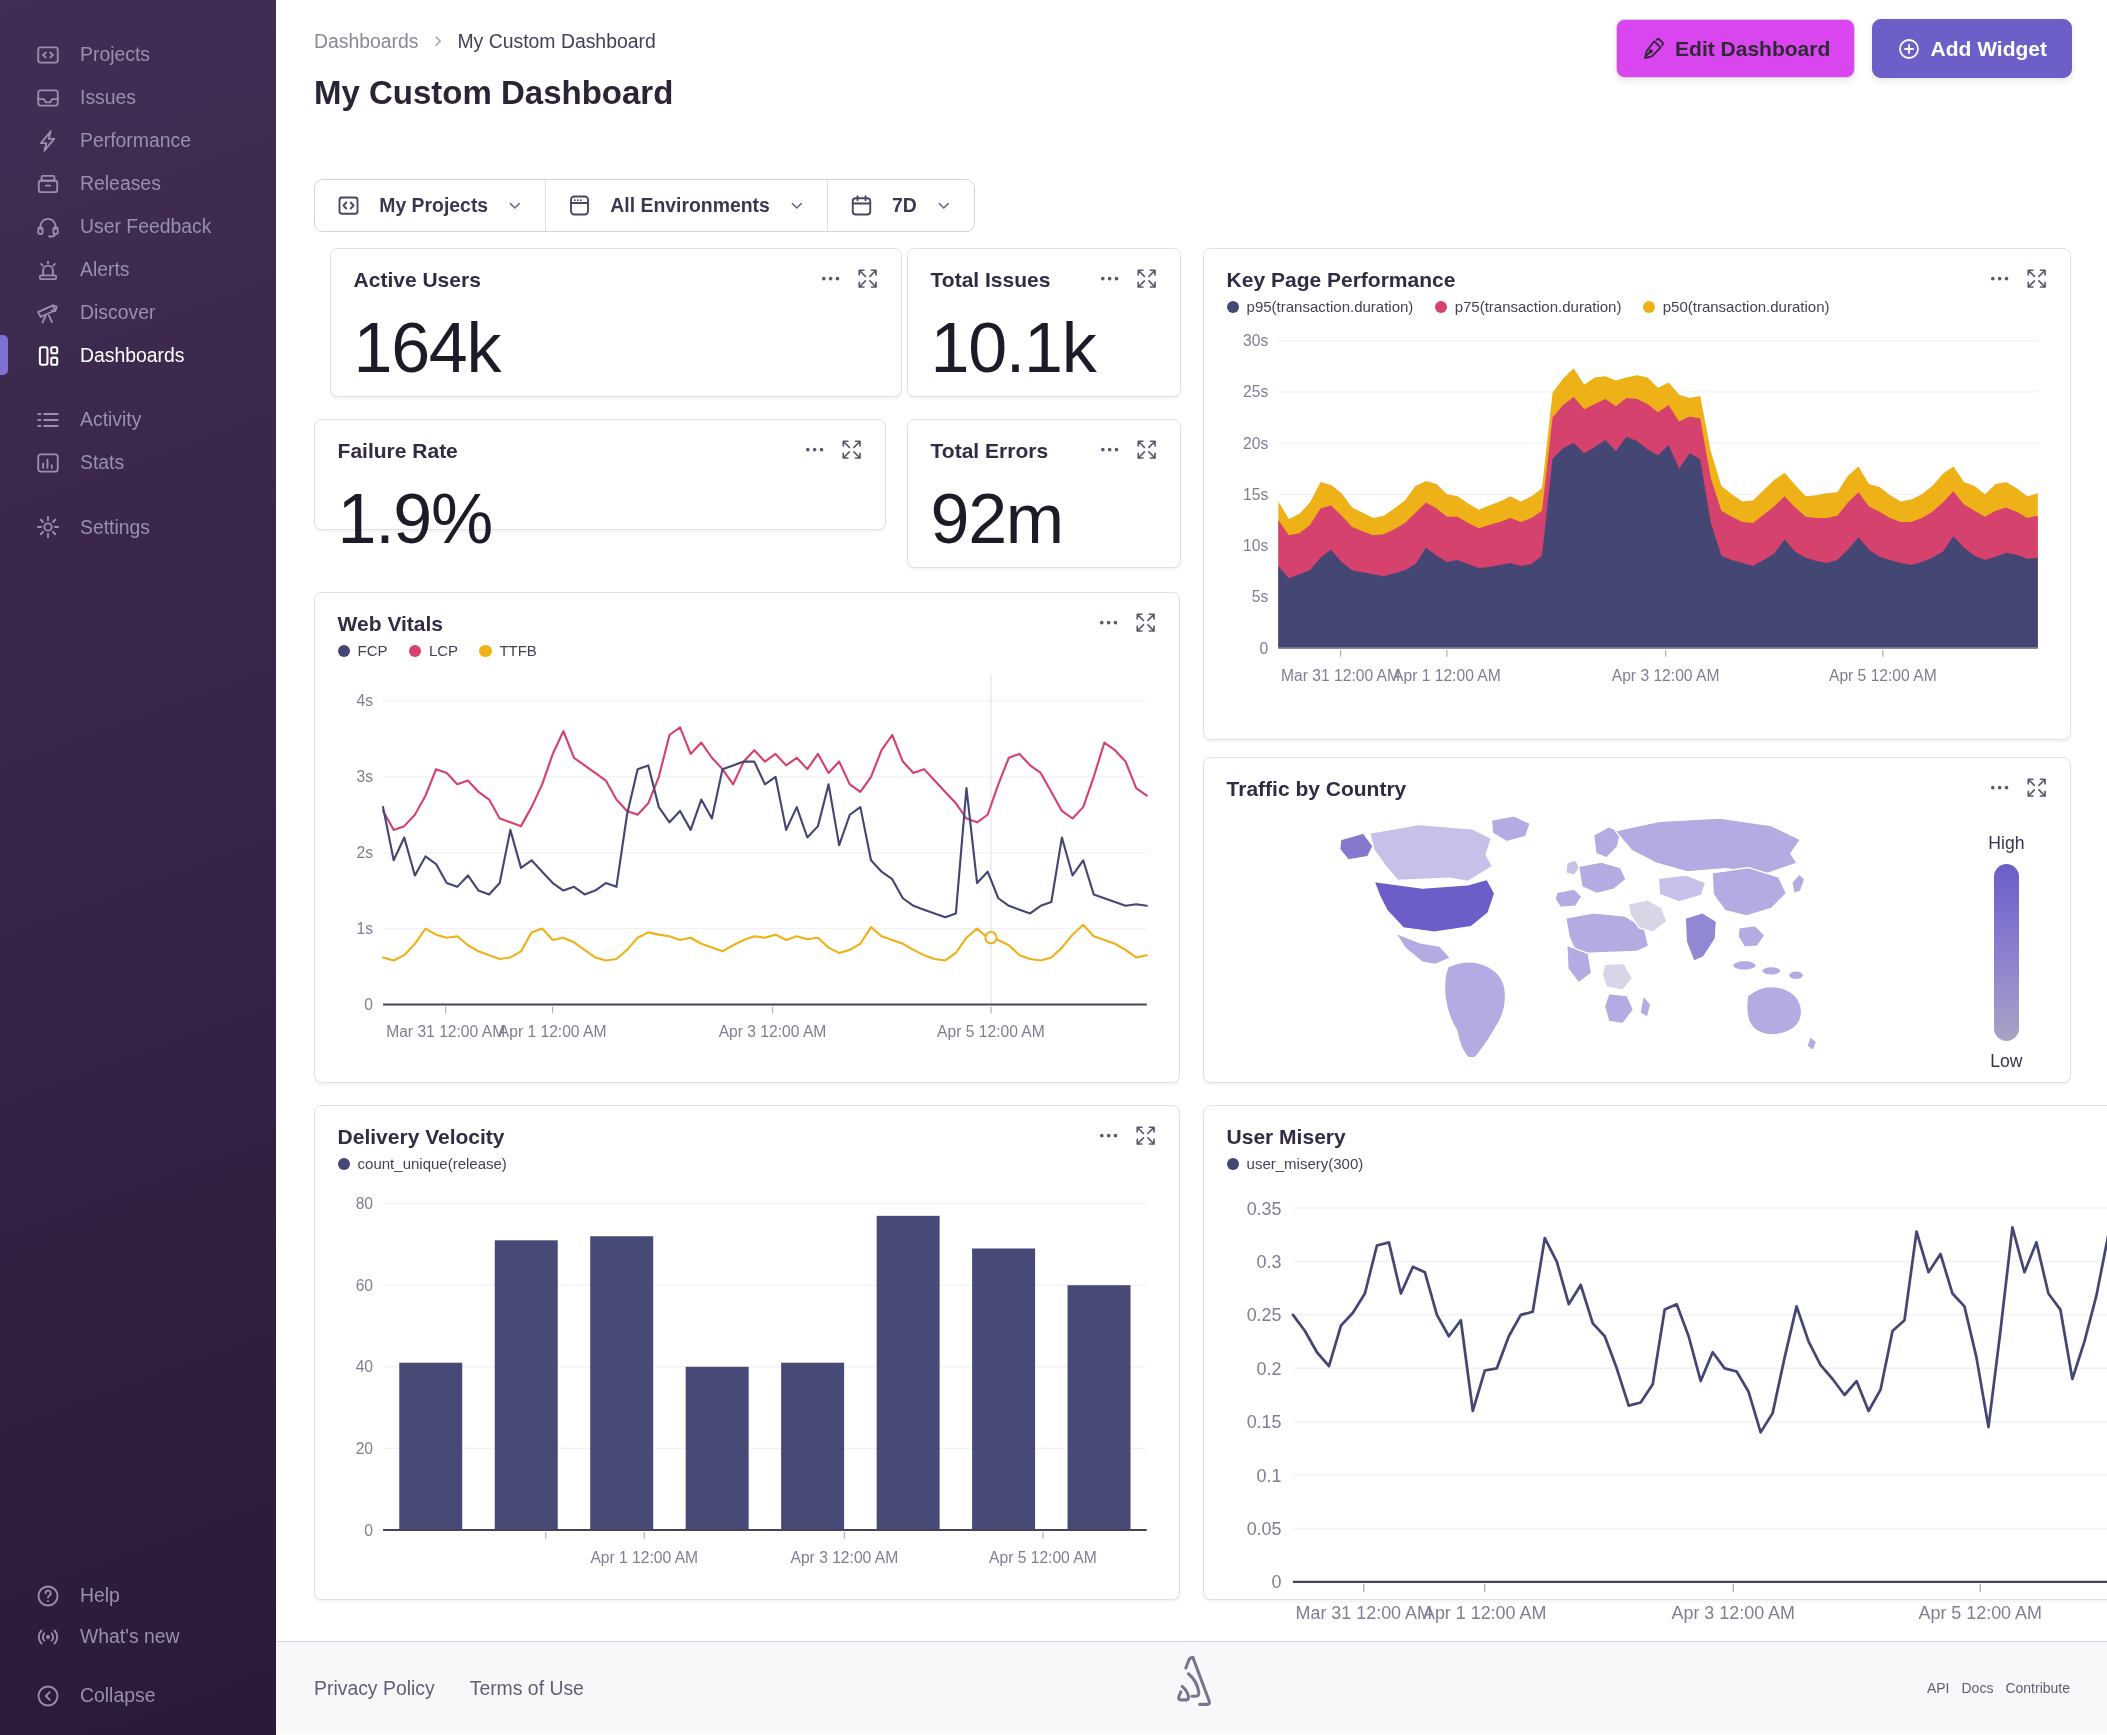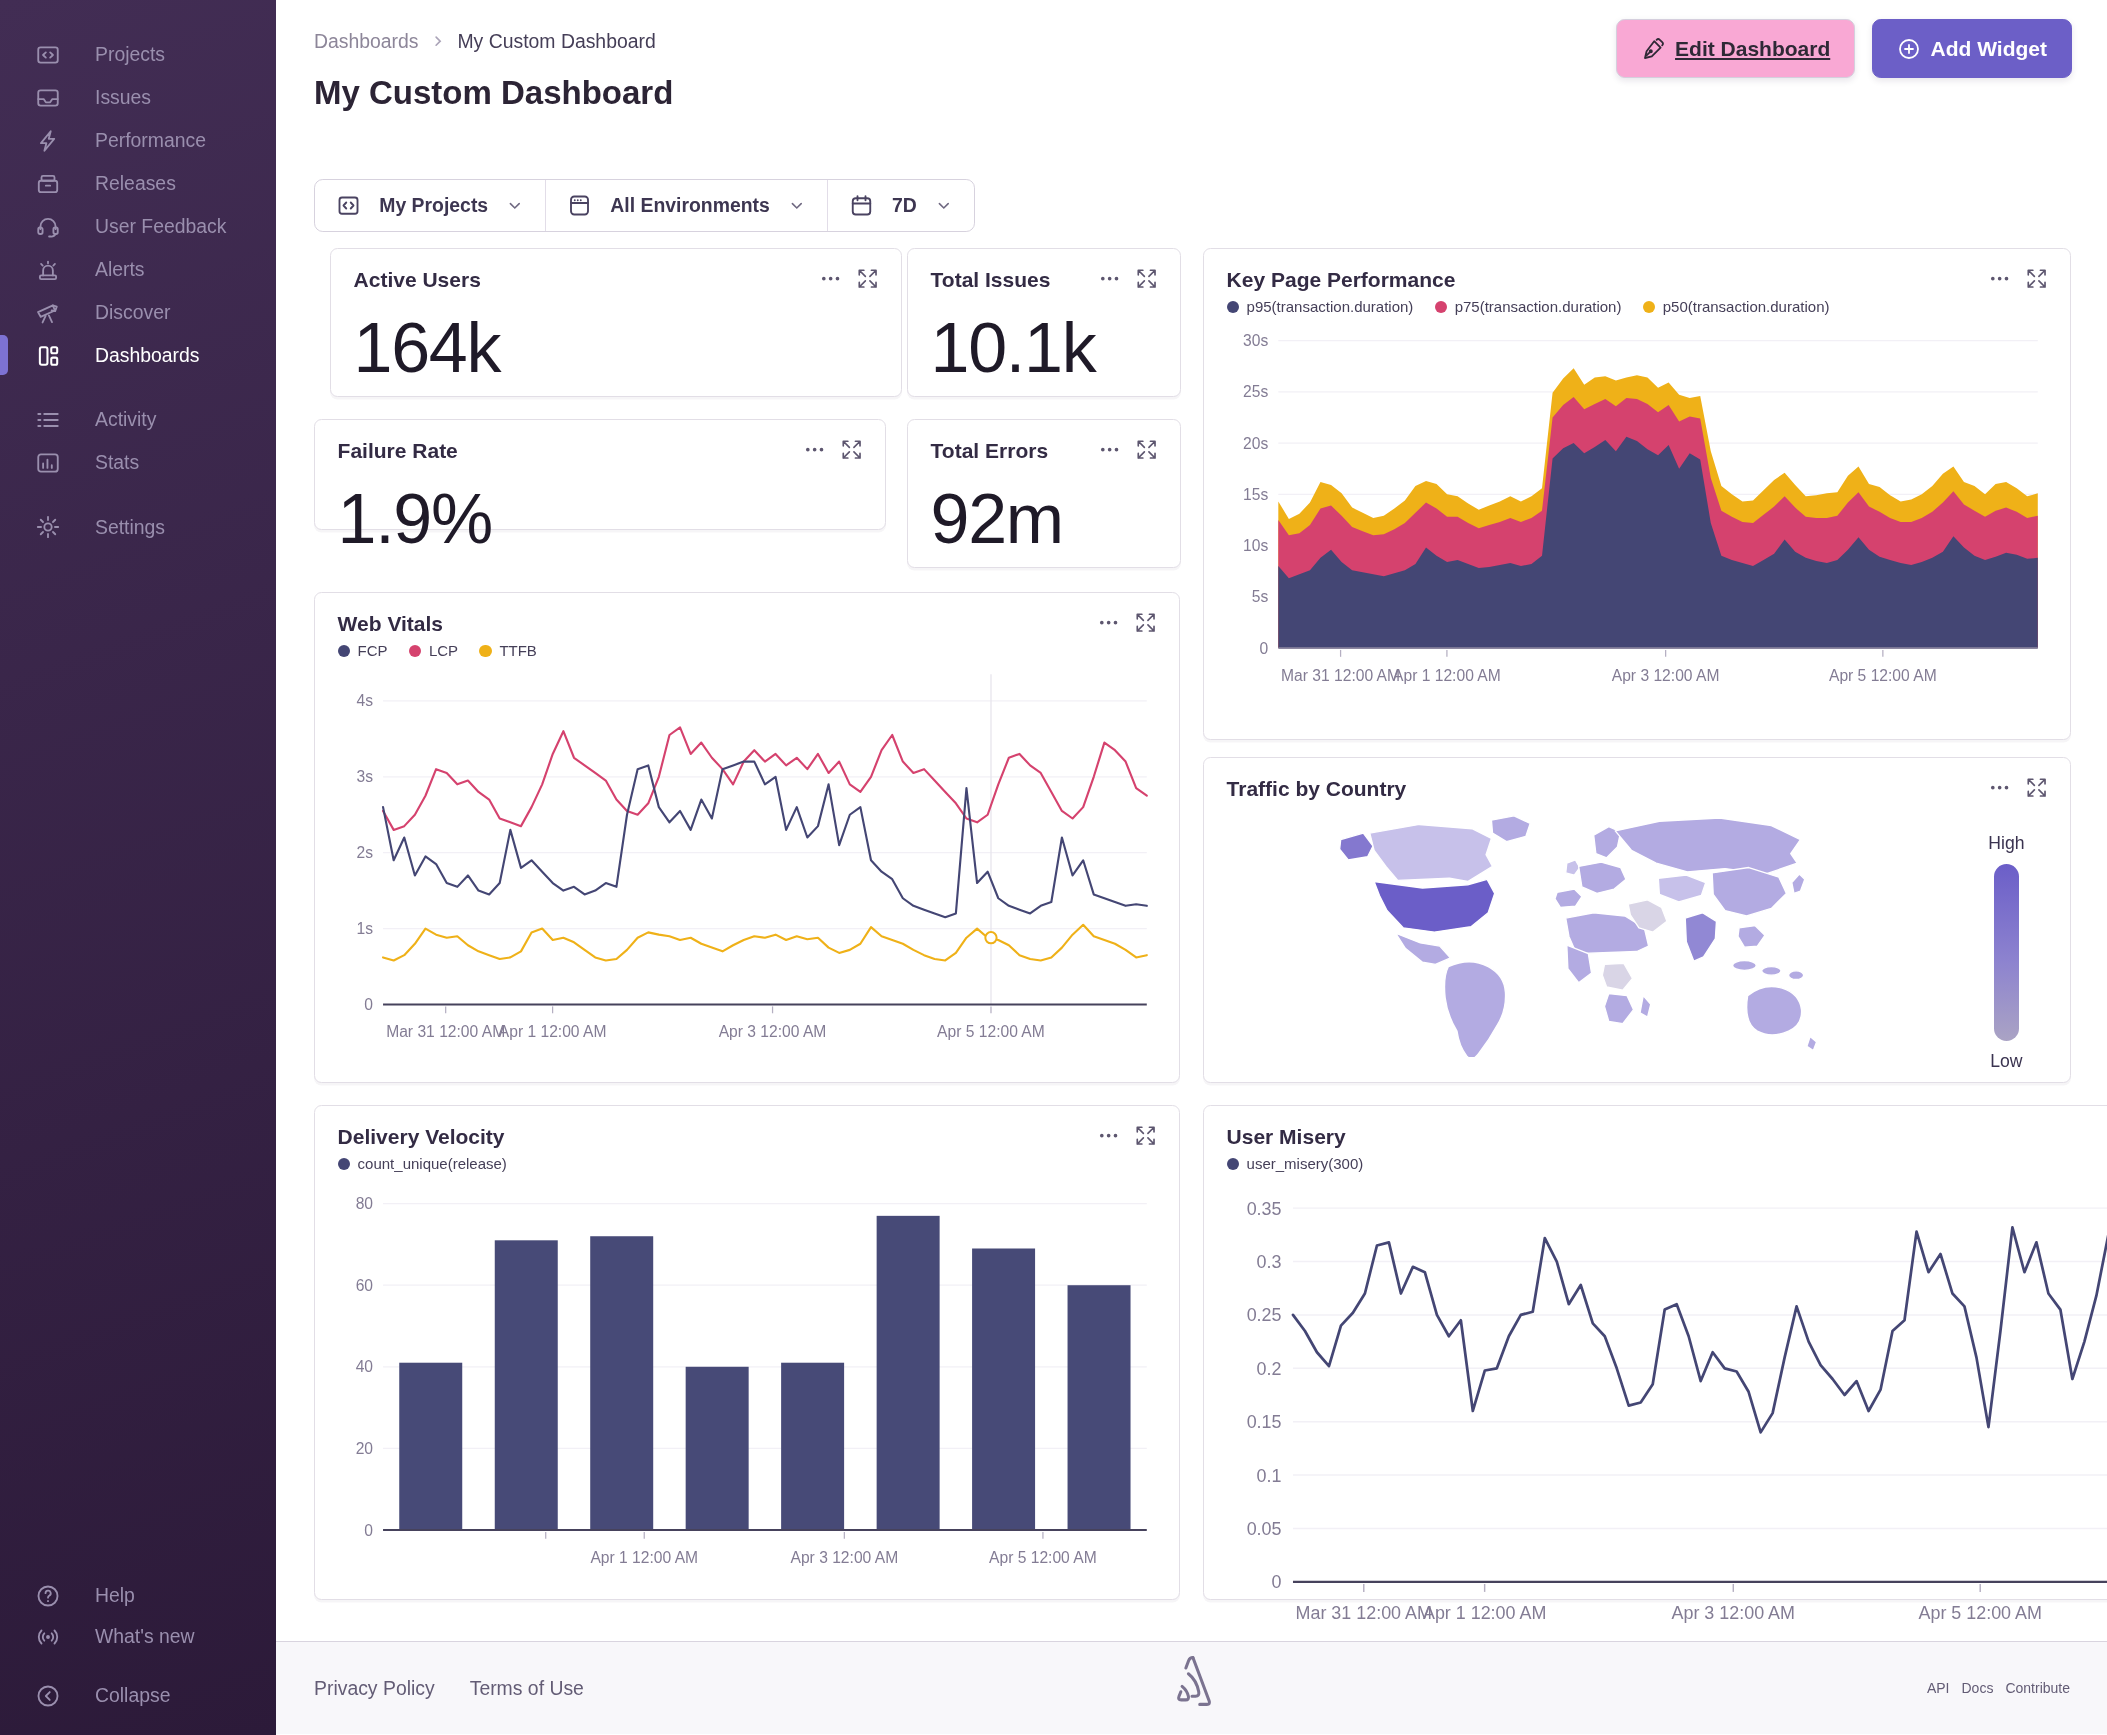--- a/index.html
+++ b/index.html
@@ -9,21 +9,21 @@
 
   
   .sidebar { position:absolute; left:0; top:0; width:276px; height:1735px;
     background:linear-gradient(160deg, var(--sidebar-top) 0%, var(--sidebar-bottom) 100%);
     color:var(--nav-text); }
   .org-block { display:flex; align-items:center; gap:14px; padding:28px 0 0 30px; }
   .org-logo { width:48px; height:48px; flex:0 0 auto; }
   .org-name { color:#fff; font-size:21px; font-weight:bold; display:flex; align-items:center; gap:6.3px; }
   .org-user { font-size:17px; color:#a99dbd; margin-top:3.8px; }
   .nav { margin-top:33px; }
-  .nav-item { position:relative; display:flex; align-items:center; gap:34px;
+  .nav-item { position:relative; display:flex; align-items:center; gap:19px;
     height:43px; padding-left:35px; font-size:19.4px; cursor:pointer; }
   .nav-item .nicon { width:26px; height:26px; flex:0 0 auto; display:flex; }
   .nav-item svg { width:100%; height:100%; }
   .nav-item.active { color:#fff; }
   .nav-item.active .sel-bar { position:absolute; left:0; top:1.3px; width:7.5px; height:40px;
     background:var(--accent-light); border-radius:0 5px 5px 0; }
   .nav-gap { height:21.3px; }
   .nav-bottom { position:absolute; left:0; bottom:19px; width:100%; }
   .nav-bottom .nav-item { height:41px; }
   .nav-bottom .spacer { height:17.6px; }
@@ -32,21 +32,21 @@
   .content { position:absolute; left:276px; top:0; width:1832px; height:1735px; background:#fff; }
   .breadcrumb { position:absolute; left:38px; top:30px; display:flex; align-items:center;
     gap:11.3px; font-size:19.4px; color:#8d8699; }
   .breadcrumb .crumb-cur { color:#453e57; }
   .crumb-sep { width:16.3px; height:16.3px; color:#aba4b8; display:flex; }
   .top-actions { position:absolute; right:36px; top:19px; display:flex; gap:16.3px; }
   .btn { display:flex; align-items:center; gap:10px; height:59px; padding:0 24px;
     border-radius:8.8px; font-size:21px; font-weight:bold; cursor:pointer;
     box-shadow:0 2.5px 6.3px rgba(40,20,70,.10); }
   .btn svg { width:24px; height:24px; }
-  .btn-white { background:#f9a8d4; border:1.3px solid #d5cfdd; color:#2f2936;text-decoration:underline; }
+  .btn-white { background:#d946ef; border:1.3px solid #d5cfdd; color:#2f2936; }
   .btn-purple { background:var(--accent); border:1.3px solid var(--accent); color:#fff; }
   .page-title { position:absolute; left:38px; top:74px; font-size:33px; font-weight:bold; color:#2c2435; }
 
   .filter-bar { position:absolute; left:38px; top:179px; height:53px; display:flex;
     align-items:stretch; border:1.3px solid #d7d2de; border-radius:8.8px; overflow:hidden; background:#fff; }
   .filter-seg { display:flex; align-items:center; gap:18px; padding:0 21.3px;
     font-size:19.4px; font-weight:bold; color:#3d3651; cursor:pointer; }
   .filter-seg + .filter-seg { border-left:1.3px solid #e2dde8; }
   .filter-seg .ficon { width:25px; height:25px; display:flex; color:#4a4361; }
   .filter-seg .chev { width:17.6px; height:17.6px; color:#6f6881; display:flex; }

